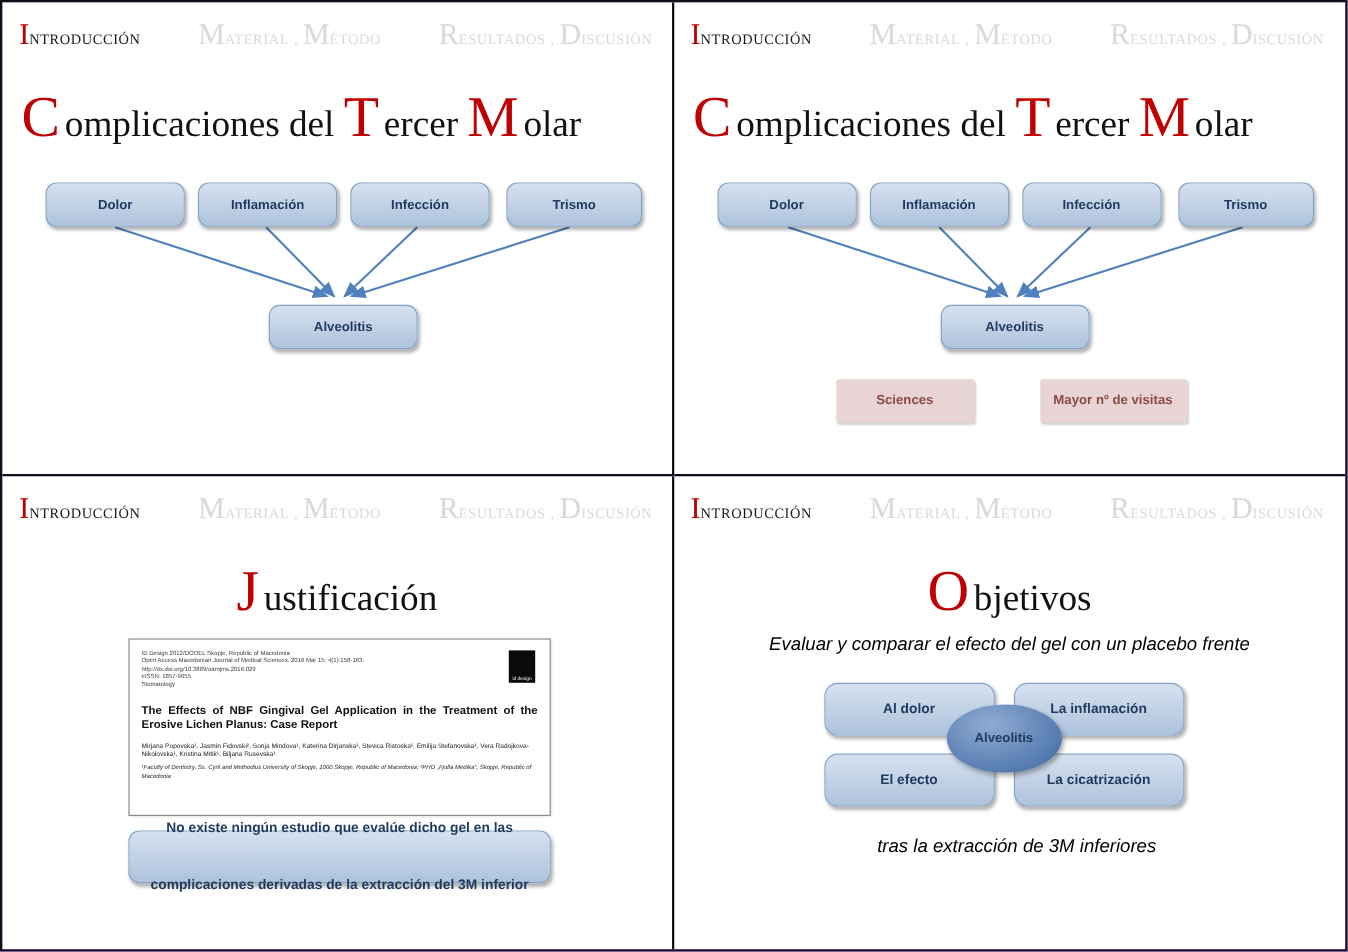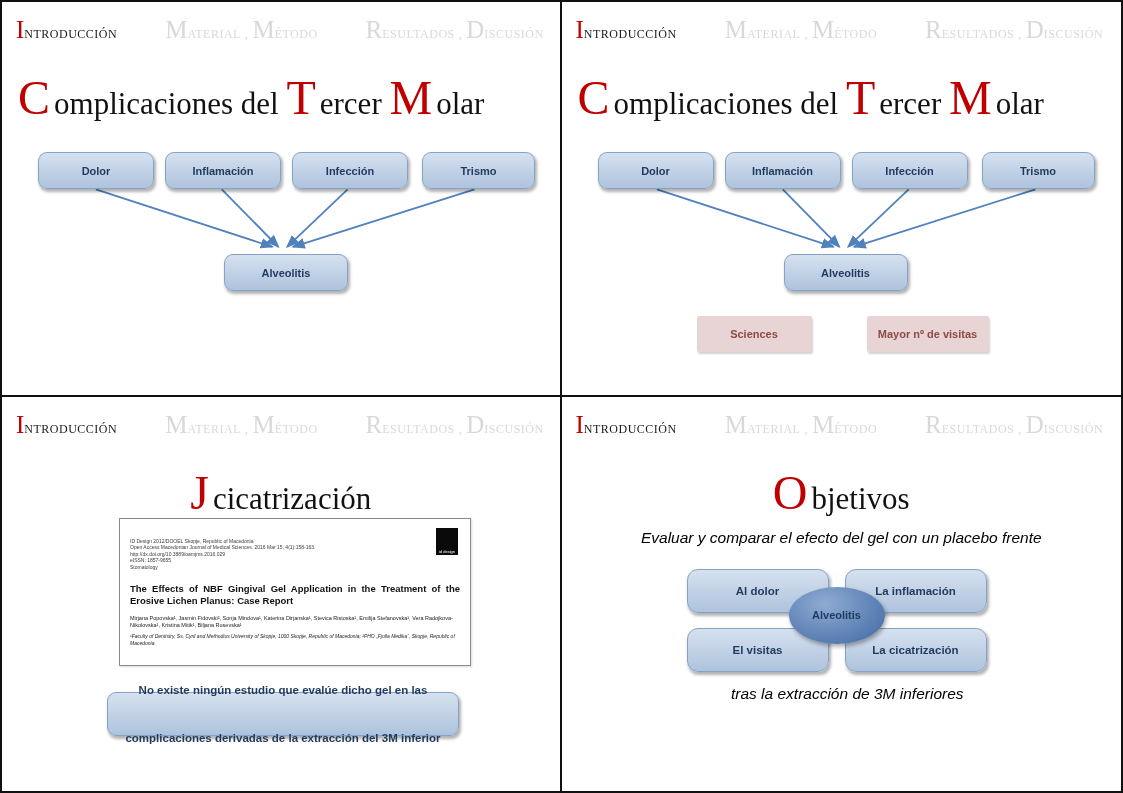--- a/index.html
+++ b/index.html
@@ -67,26 +67,25 @@
     color:var(--pink-text);
     text-align:center;
   }
 
   .arrows { position:absolute; left:0; top:0; width:100%; height:100%; pointer-events:none; }
   .arrow-line { stroke:var(--arrow-blue); stroke-width:1.8; }
   .arrowhead { fill:var(--arrow-blue); }
 
   
   .paper {
-    position:absolute; left:105px; top:121px; width:352px; height:148px;
+    position:absolute; left:105px; top:135px; width:352px; height:148px;
     background:#fff; border:1px solid #8a8a8a;
     box-shadow:1px 1px 2px rgba(0,0,0,0.15);
-    padding:19px 10px;
+    padding:9px 10px;
     overflow:hidden;
-    margin-left:12px;
   }
   .paper-meta { font-size:5px; line-height:6.5px; color:#3c3c3c; width:230px; }
   .journal-logo {
     position:absolute; top:9px; right:12px; width:22px; height:27px;
     background:#0a0a0a;
     display:flex; align-items:flex-end; justify-content:center;
   }
   .journal-logo span { color:#fff; font-size:4px; line-height:7px; }
   .paper-title {
     margin-top:13px;
@@ -100,21 +99,21 @@
     position:absolute; left:105px; top:295px; width:352px; height:44px;
     flex-direction:column; line-height:16px; font-size:11.5px;gap:32px;
   }
 
   
   .obj-intro, .obj-outro {
     position:absolute; left:0; right:0; text-align:center;
     font-size:15.5px; color:#000;font-style:italic;
   }
   .obj-intro { top:132px; }
-  .obj-outro { top:288px;padding-left:12px; }
+  .obj-outro { top:300px;padding-left:12px; }
   .ellipse {
     position:absolute; left:227px; top:190px; width:96px; height:57px;
     border-radius:50%;
     background:radial-gradient(ellipse at 38% 30%, var(--ellipse-top), var(--ellipse-bottom));
     box-shadow:1.5px 2.5px 4px rgba(0,0,0,0.35);
     display:flex; align-items:center; justify-content:center;
     font-weight:bold; font-size:11px; color:var(--box-text);
   }
 </style>
 </head>
@@ -181,21 +180,21 @@
   </div>
 
   <div class="slide br">
     <div class="slide-header">
       <span class="nav-group nav-active"><span class="nav-initial">I</span><span class="nav-rest">NTRODUCCIÓN</span></span>
       <span class="nav-group nav-dim"><span class="nav-initial">M</span><span class="nav-rest">ATERIAL</span> <span class="nav-rest">,</span> <span class="nav-initial">M</span><span class="nav-rest">ÉTODO</span></span>
       <span class="nav-group nav-dim"><span class="nav-initial">R</span><span class="nav-rest">ESULTADOS</span> <span class="nav-rest">,</span> <span class="nav-initial">D</span><span class="nav-rest">ISCUSIÓN</span></span>
     </div>
 
     <div class="slide-title centered">
-      <span class="t-initial">J</span><span class="t-rest">cicatrización</span>
+      <span class="t-initial">J</span><span class="t-rest">ustificación</span>
     </div>
 
     <div class="paper">
       <div class="paper-meta">
         <div>ID Design 2012/DOOEL Skopje, Republic of Macedonia</div>
         <div>Open Access Macedonian Journal of Medical Sciences. 2016 Mar 15; 4(1):158-163.</div>
         <div>http://dx.doi.org/10.3889/oamjms.2016.029</div>
         <div>eISSN: 1857-9655</div>
         <div>Stomatology</div>
       </div>
@@ -221,21 +220,21 @@
     </div>
 
     <div class="slide-title centered">
       <span class="t-initial">O</span><span class="t-rest">bjetivos</span>
     </div>
 
     <div class="obj-intro">Evaluar y comparar el efecto del gel con un placebo frente</div>
 
     <div class="bluebox big" style="left:283px; top:172px; width:142px; height:44px;">La inflamación</div>
     <div class="bluebox big" style="left:125px; top:172px; width:142px; height:44px;">Al dolor</div>
-    <div class="bluebox big" style="left:125px; top:231px; width:142px; height:44px;">El visitas</div>
+    <div class="bluebox big" style="left:125px; top:231px; width:142px; height:44px;">El efecto</div>
     <div class="bluebox big" style="left:283px; top:231px; width:142px; height:44px;">La cicatrización</div>
 
     <div class="ellipse">Alveolitis</div>
 
     <div class="obj-outro">tras la extracción de 3M inferiores</div>
   </div>
 
 </div>
 
 </body></html>

